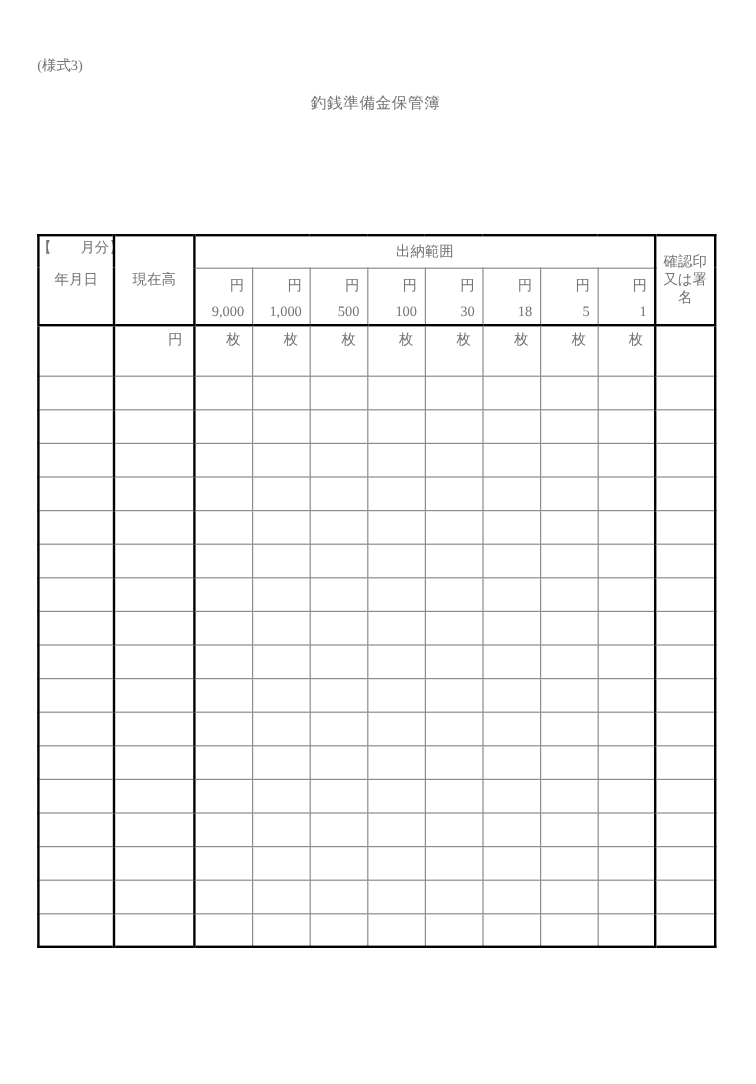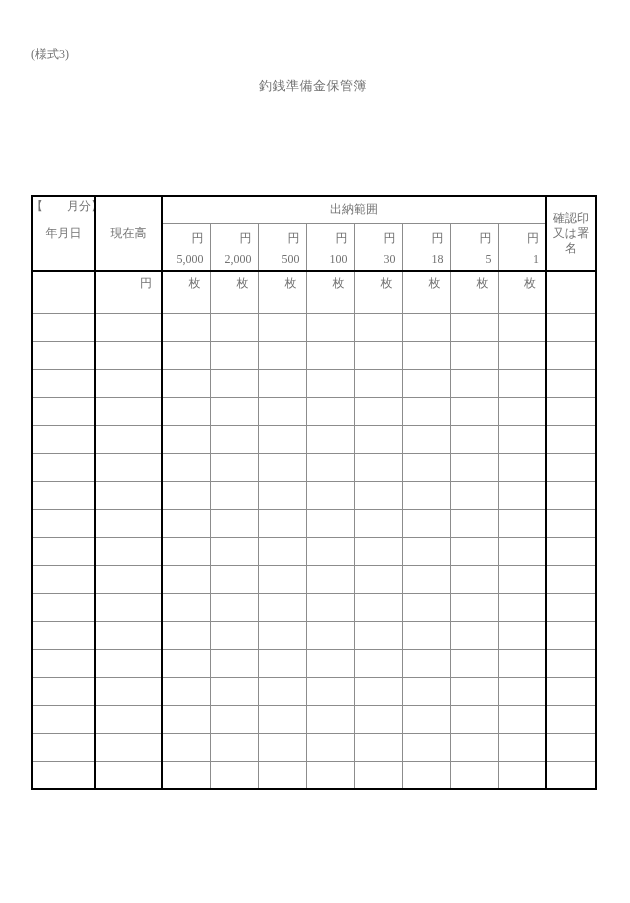--- a/index.html
+++ b/index.html
@@ -134,25 +134,25 @@
       <td colspan="8" class="bl">出納範囲</td>
       <td rowspan="2" class="bl hb confirm-h">
         <div>確認印</div>
         <div>又は署</div>
         <div>名</div>
       </td>
     </tr>
     <tr class="r-denom" id="denom-row">
           <td class="denom-h bl hb">
             <div>円</div>
-            <div>5,000</div>
-          </td>
-          <td class="denom-h hb">
-            <div>円</div>
-            <div>2,000</div>
+            <div>9,000</div>
+          </td>
+          <td class="denom-h hb">
+            <div>円</div>
+            <div>1,000</div>
           </td>
           <td class="denom-h hb">
             <div>円</div>
             <div>500</div>
           </td>
           <td class="denom-h hb">
             <div>円</div>
             <div>100</div>
           </td>
           <td class="denom-h hb">

